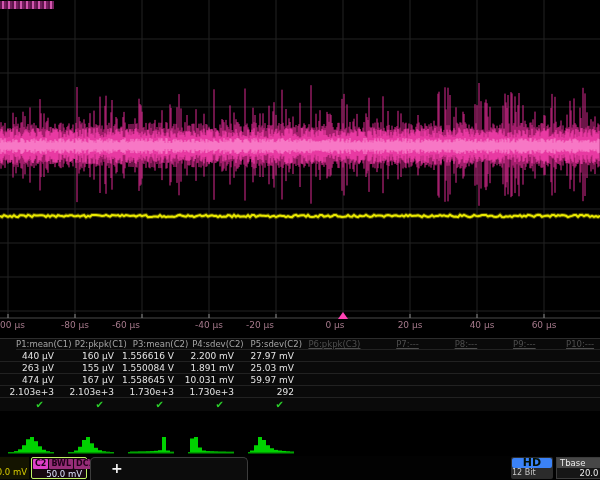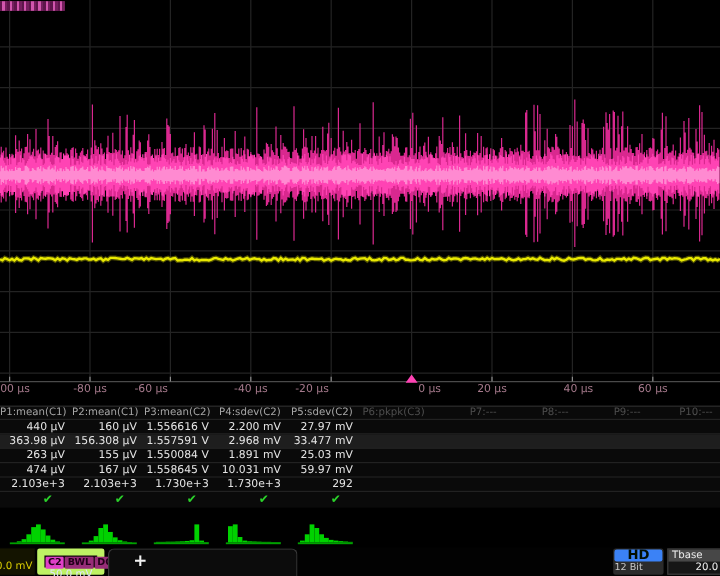--- a/index.html
+++ b/index.html
@@ -11,23 +11,23 @@
   #wave{position:absolute;top:0;left:0;}
   #corner-badge{position:absolute;top:1px;left:0;width:54px;height:8px;background:#c23d9e;
     background-image:repeating-linear-gradient(90deg,rgba(40,0,30,.65) 0 2px,rgba(255,160,220,.25) 2px 4px,rgba(40,0,30,.5) 4px 6px);}
   .tick-label{position:absolute;top:320px;transform:translateX(-50%);font-size:9px;line-height:11px;
     color:#a5798b;white-space:nowrap;}
 
   
   #measure-table{position:absolute;top:338px;left:0;width:600px;border-top:1px solid #2c2c2c;background:#0a0a0a;}
   .m-row{display:flex;height:12px;line-height:12px;border-bottom:1px solid #222;box-sizing:border-box;}
   .m-row.light{background:#1e1e1e;}
-  .m-head{height:11px;line-height:11px;}
+  .m-head{height:11px;line-height:11px;margin-left:16px;}
   .m-head .m-cell{font-size:8.5px;color:#a6a6a6;}
-  .m-head .m-cell.dim{color:#4e4e4e;}
+  .m-head .m-cell.dim{color:#4e4e4e;text-decoration:underline;}
   .m-cell{width:60px;box-sizing:border-box;text-align:right;padding-right:6px;font-size:9px;color:#e4e4e4;
     white-space:nowrap;overflow:hidden;}
   .m-status{height:13px;line-height:13px;border-bottom:none;}
   .m-status .m-cell{color:#2bd22b;font-size:10px;padding-right:16px;}
 
   
   #histicons{position:absolute;top:434px;left:0;width:600px;height:22px;background:#000;}
   .histicon{position:absolute;top:1px;}
 
   
@@ -35,21 +35,21 @@
   .tile{position:absolute;top:1px;height:22px;box-sizing:border-box;}
   .badge-row{display:flex;gap:1px;height:10px;}
   .badge{display:inline-block;font-size:8px;line-height:10px;height:10px;padding:0 2px;font-weight:bold;border-radius:1px;}
   .badge.yellow{background:#d2c400;color:#141400;}
   .badge.magenta-solid{background:#e040c8;color:#1c0016;}
   .badge.magenta-dim{background:#972d78;color:#21001a;}
   .c1-tile{left:0;width:29px;overflow:hidden;background:#141400;}
   .c1-inner{width:60px;margin-left:-30px;}
   .scale{font-size:8.5px;line-height:11px;text-align:right;padding-right:3px;}
   .c1-scale{color:#d8cc00;}
-  .c2-tile{left:31px;width:56px;border:6px solid #bef264;border-radius:2px;background:#160710;padding:1px 1px 0 1px;}
+  .c2-tile{left:31px;width:56px;border:1px solid #bef264;border-radius:2px;background:#160710;padding:1px 1px 0 1px;}
   .c2-scale{color:#dfe6ff;}
   .center-panel{position:absolute;left:90px;top:1px;width:158px;height:23px;background:#0c0c0c;
     border:1px solid #3c3c3c;border-bottom:none;border-radius:5px 5px 0 0;box-sizing:border-box;}
   .plus{position:absolute;left:20px;top:2px;color:#f2f2f2;font-size:14px;font-weight:bold;line-height:16px;}
   .hd-tile{left:511px;width:42px;background:#2b2b2b;border-radius:2px;padding:1px;}
   .hd-badge{background:#3b82f6;color:#031003;font-size:11px;font-weight:bold;text-align:center;height:10px;line-height:10px;border-radius:2px;}
   .hd-bits{color:#c8c8c8;font-size:8px;line-height:10px;}
   .tbase-tile{left:556px;width:60px;background:#161616;border:1px solid #3c3c3c;}
   .tbase-label{background:#474747;color:#ececec;font-size:8.5px;height:10px;line-height:10px;padding-left:3px;}
   .tbase-value{color:#ececec;font-size:8.5px;text-align:right;padding-right:4px;line-height:11px;}
@@ -96,58 +96,46 @@
         <path d="M0 216L0 216.0L2 217.0L4 215.1L6 216.0L8 216.9L10 215.8L12 217.1L14 215.3L16 216.7L18 217.1L20 215.3L22 215.3L24 215.4L26 216.7L28 214.8L30 215.6L32 217.0L34 215.0L36 215.4L38 215.6L40 215.2L42 215.3L44 215.6L46 216.9L48 215.3L50 216.7L52 215.3L54 215.7L56 217.0L58 215.2L60 215.7L62 216.0L64 216.6L66 215.5L68 216.0L70 215.3L72 215.3L74 216.3L76 216.2L78 215.5L80 216.7L82 215.7L84 215.2L86 217.2L88 215.8L90 216.6L92 214.9L94 214.9L96 215.0L98 215.3L100 215.6L102 215.9L104 215.8L106 214.9L108 215.8L110 216.6L112 215.1L114 215.3L116 215.6L118 215.1L120 216.4L122 214.9L124 216.2L126 215.1L128 215.5L130 215.9L132 215.7L134 215.6L136 216.7L138 215.6L140 215.1L142 216.2L144 215.4L146 215.0L148 217.1L150 216.9L152 217.0L154 216.4L156 216.4L158 216.8L160 215.1L162 216.9L164 216.2L166 217.2L168 216.6L170 216.7L172 216.6L174 217.0L176 216.4L178 215.3L180 214.9L182 215.8L184 216.2L186 216.7L188 215.2L190 216.3L192 215.9L194 217.1L196 216.3L198 215.6L200 215.1L202 216.3L204 215.8L206 214.9L208 216.5L210 215.7L212 215.3L214 215.9L216 215.8L218 217.1L220 215.8L222 217.0L224 216.6L226 216.7L228 215.1L230 215.4L232 217.1L234 215.0L236 216.8L238 215.5L240 216.6L242 216.4L244 216.2L246 216.9L248 215.2L250 217.1L252 215.0L254 215.1L256 216.9L258 216.0L260 215.4L262 215.8L264 215.7L266 215.9L268 215.5L270 217.2L272 216.3L274 215.8L276 217.2L278 216.2L280 215.6L282 216.0L284 216.0L286 217.1L288 216.1L290 216.9L292 217.1L294 215.4L296 214.9L298 216.2L300 215.5L302 215.3L304 215.2L306 216.7L308 214.9L310 216.7L312 217.0L314 216.7L316 215.9L318 217.1L320 215.0L322 215.1L324 216.6L326 216.3L328 215.4L330 216.9L332 216.3L334 214.9L336 214.9L338 216.5L340 216.5L342 217.0L344 216.8L346 216.5L348 215.1L350 216.6L352 216.8L354 215.0L356 216.5L358 217.1L360 215.7L362 216.2L364 216.1L366 214.9L368 216.1L370 216.9L372 216.6L374 214.9L376 216.0L378 215.4L380 215.4L382 215.7L384 216.8L386 215.4L388 215.0L390 215.4L392 216.3L394 215.5L396 215.3L398 216.0L400 216.3L402 215.3L404 216.5L406 214.9L408 216.2L410 215.0L412 215.9L414 215.7L416 215.8L418 215.3L420 216.0L422 217.0L424 215.3L426 216.3L428 216.9L430 216.5L432 215.3L434 216.7L436 215.9L438 215.9L440 215.0L442 216.0L444 215.3L446 216.1L448 216.4L450 214.8L452 216.0L454 216.8L456 216.6L458 217.1L460 214.8L462 216.1L464 214.9L466 215.8L468 216.8L470 217.2L472 216.5L474 215.0L476 215.9L478 216.2L480 215.8L482 215.1L484 214.9L486 215.0L488 216.5L490 215.8L492 215.8L494 216.8L496 217.0L498 216.5L500 215.0L502 217.0L504 217.2L506 216.3L508 216.7L510 216.0L512 217.1L514 215.7L516 215.7L518 216.2L520 215.2L522 216.8L524 215.6L526 216.5L528 214.8L530 215.2L532 215.9L534 216.8L536 215.4L538 214.8L540 215.0L542 216.8L544 216.1L546 215.8L548 215.5L550 216.8L552 215.0L554 214.9L556 216.4L558 215.1L560 215.7L562 215.1L564 215.3L566 215.8L568 217.1L570 216.4L572 215.9L574 215.1L576 215.1L578 216.9L580 215.0L582 214.9L584 216.2L586 215.1L588 215.2L590 216.9L592 215.9L594 217.0L596 216.1L598 217.0L600 215.8" stroke="#e9e900" stroke-width="2" fill="none"></path>
         <polygon points="338,319 348,319 343,312" fill="#ff43b4"></polygon>
       </svg>
     <div id="corner-badge"></div>
     <div id="axis-labels">
         <div class="tick-label" style="left: 8px;">-100 µs</div>
         <div class="tick-label" style="left: 75px;">-80 µs</div>
         <div class="tick-label" style="left: 126px;">-60 µs</div>
         <div class="tick-label" style="left: 209px;">-40 µs</div>
         <div class="tick-label" style="left: 260px;">-20 µs</div>
-        <div class="tick-label" style="left: 358px;">0 µs</div>
+        <div class="tick-label" style="left: 335px;">0 µs</div>
         <div class="tick-label" style="left: 410px;">20 µs</div>
         <div class="tick-label" style="left: 482px;">40 µs</div>
         <div class="tick-label" style="left: 544px;">60 µs</div>
       </div>
   </div>
 
   <div id="measure-table">
       <div class="m-row m-head">
         <div class="m-cell">P1:mean(C1)</div>
-        <div class="m-cell">P2:mean(C1)</div>
+        <div class="m-cell">P2:pkpk(C1)</div>
         <div class="m-cell">P3:mean(C2)</div>
         <div class="m-cell">P4:sdev(C2)</div>
         <div class="m-cell">P5:sdev(C2)</div>
         <div class="m-cell dim">P6:pkpk(C3)</div>
         <div class="m-cell dim">P7:---</div>
         <div class="m-cell dim">P8:---</div>
         <div class="m-cell dim">P9:---</div>
         <div class="m-cell dim">P10:---</div>
       </div>
       <div class="m-row">
         <div class="m-cell">440 µV</div>
         <div class="m-cell">160 µV</div>
         <div class="m-cell">1.556616 V</div>
         <div class="m-cell">2.200 mV</div>
         <div class="m-cell">27.97 mV</div>
-        <div class="m-cell"></div>
-        <div class="m-cell"></div>
-        <div class="m-cell"></div>
-        <div class="m-cell"></div>
-        <div class="m-cell"></div>
-      </div>
-      <div class="m-row light">
-        <div class="m-cell">363.98 µV</div>
-        <div class="m-cell">156.308 µV</div>
-        <div class="m-cell">1.557591 V</div>
-        <div class="m-cell">2.968 mV</div>
-        <div class="m-cell">33.477 mV</div>
         <div class="m-cell"></div>
         <div class="m-cell"></div>
         <div class="m-cell"></div>
         <div class="m-cell"></div>
         <div class="m-cell"></div>
       </div>
       <div class="m-row">
         <div class="m-cell">263 µV</div>
         <div class="m-cell">155 µV</div>
         <div class="m-cell">1.550084 V</div>

